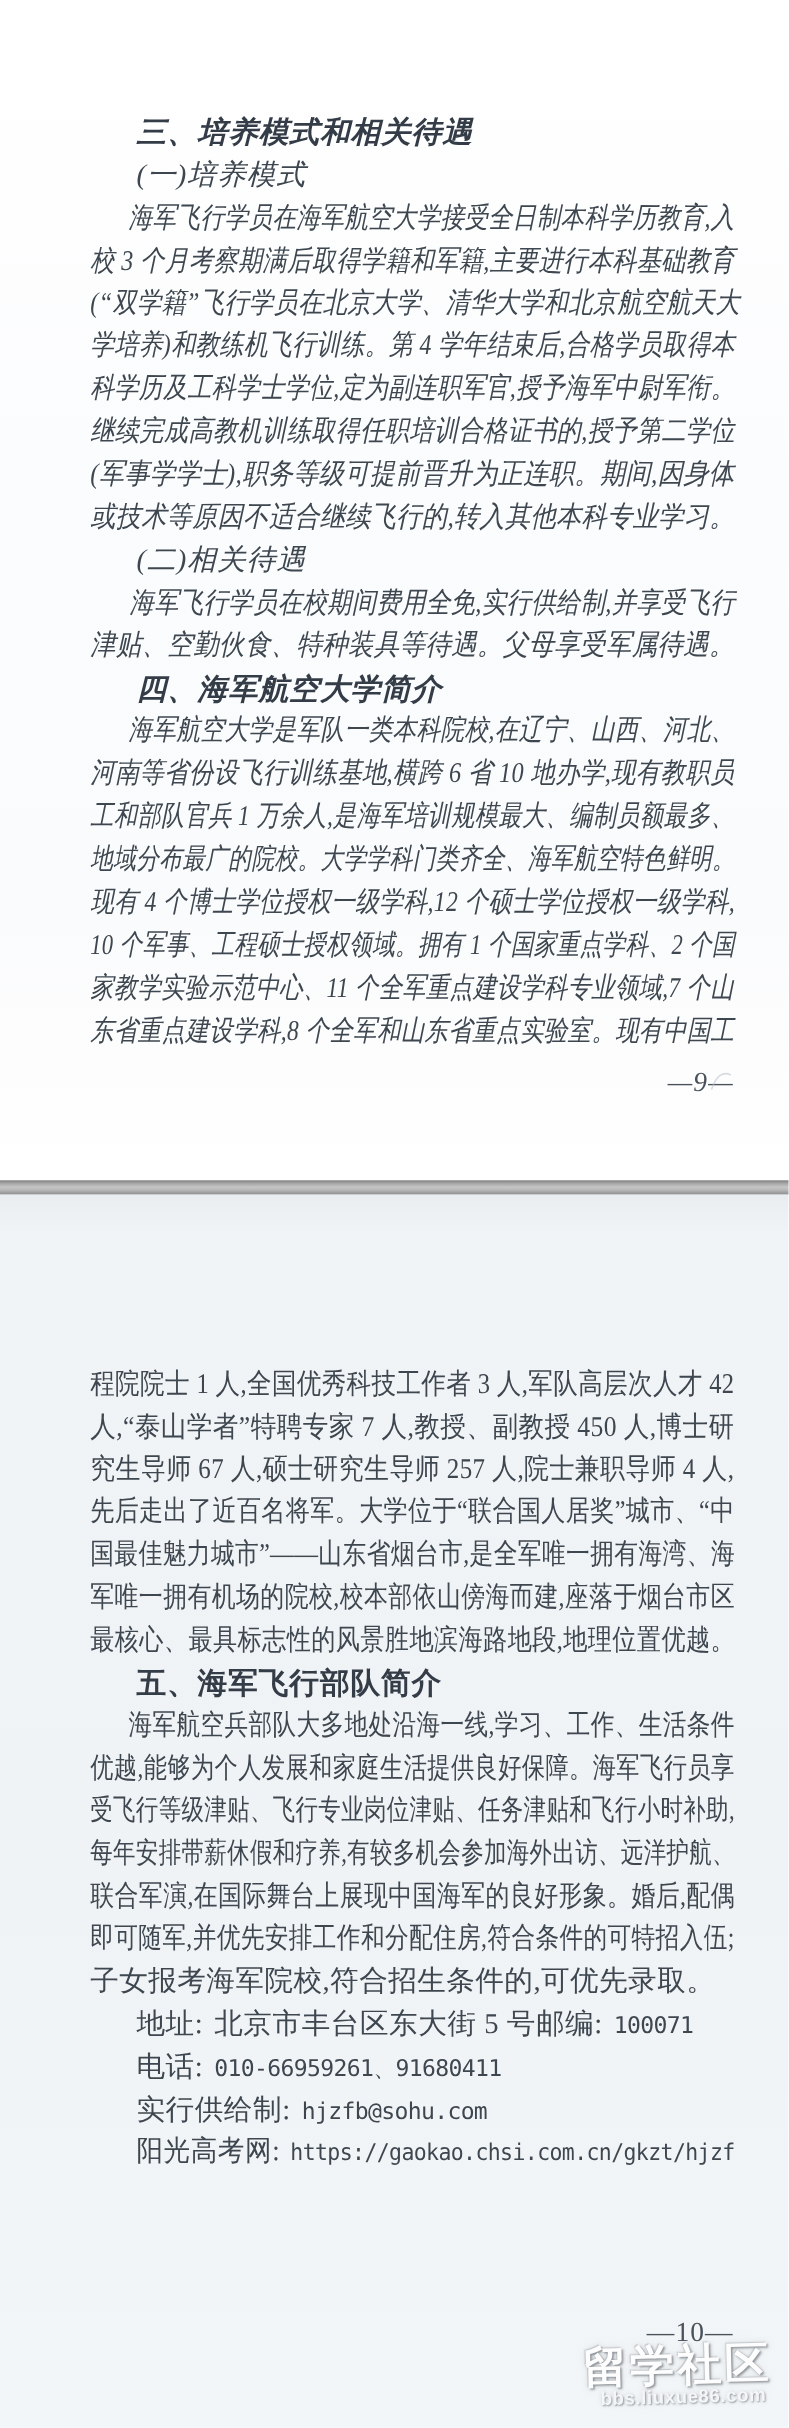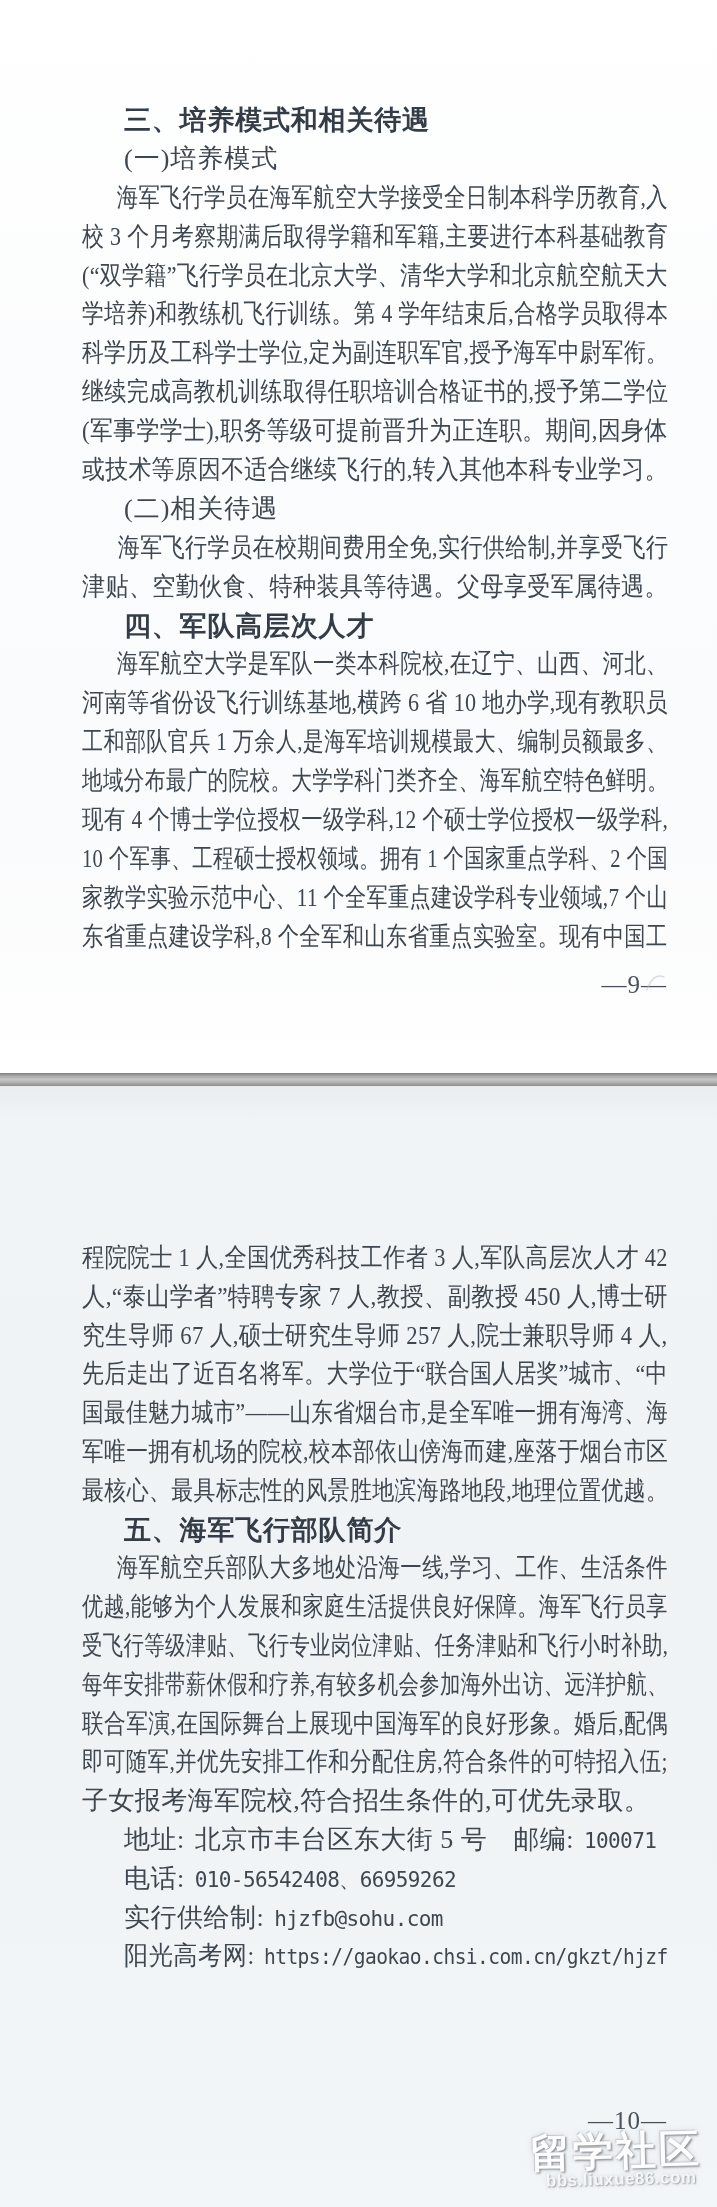--- a/index.html
+++ b/index.html
@@ -3,21 +3,21 @@
 <meta charset="utf-8">
 <style>
   html,body{margin:0;padding:0;background:#ffffff;}
   #screenshot{
     position:relative;width:717px;height:2207px;overflow:hidden;
     font-family:"Liberation Serif","DejaVu Serif",serif;
     color:#3e4750;
   }
   
   .page{position:absolute;left:0;width:717px;}
-  #page1{top:0;height:1040px;background:linear-gradient(180deg,#ffffff 0%,#fbfcfd 40%,#fafbfc 80%,#fefefe 100%);}
+  #page1{top:0;height:1040px;background:linear-gradient(180deg,#ffffff 0%,#fbfcfd 40%,#fafbfc 80%,#fefefe 100%);font-style:italic;}
   #page2{top:1086px;height:1148px;background:linear-gradient(180deg,#e9edf0 0%,#f1f4f6 3%,#f0f3f5 55%,#f3f6f8 100%);}
   #page-divider{
     position:absolute;left:0;top:1073px;width:717px;height:13px;
     background:linear-gradient(180deg,#7f7f7f 0%,#a6a6a6 22%,#c6c6c6 48%,#b5b5b5 70%,#8d8d8d 100%);
   }
   
   .textblock{position:absolute;left:82px;width:586px;}
   #p1-text{top:101px;}
   #p2-text{top:1239px;}
   .line{
@@ -31,21 +31,21 @@
     color:#343d47;margin-left:42px;
   }
   .line.sub{margin-left:42px;letter-spacing:1px;}
   .line.ind{text-indent:42px;}
   .line.contact{margin-left:42px;letter-spacing:0.5px;}
   .clabel{margin-right:10px;}
   .cval.mono{
     font-family:"DejaVu Sans Mono","Liberation Mono",monospace;
     font-size:21px;letter-spacing:-0.6px;
   }
-  .clabel.second{margin-left:26px;text-align:center;}
+  .clabel.second{text-align:center;}
   
   .pageno{
     position:absolute;right:50px;height:38px;line-height:38px;
     font-size:25px;color:#49525b;letter-spacing:1px;
   }
   #pageno-9{top:966px;}
   #pageno-10{top:2102px;}
   
   #watermark{
     position:absolute;right:15px;top:2130px;width:200px;text-align:right;
@@ -78,21 +78,21 @@
       <div class="line" style="transform-origin: left center; transform: scaleX(0.84438);">校 3 个月考察期满后取得学籍和军籍,主要进行本科基础教育</div>
       <div class="line" style="transform-origin: left center; transform: scaleX(0.845599);">(“双学籍”飞行学员在北京大学、清华大学和北京航空航天大</div>
       <div class="line" style="transform-origin: left center; transform: scaleX(0.83357);">学培养)和教练机飞行训练。第 4 学年结束后,合格学员取得本</div>
       <div class="line" style="transform-origin: left center; transform: scaleX(0.837143);">科学历及工科学士学位,定为副连职军官,授予海军中尉军衔。</div>
       <div class="line" style="transform-origin: left center; transform: scaleX(0.845599);">继续完成高教机训练取得任职培训合格证书的,授予第二学位</div>
       <div class="line" style="transform-origin: left center; transform: scaleX(0.87988);">(军事学学士),职务等级可提前晋升为正连职。期间,因身体</div>
       <div class="line" style="transform-origin: left center; transform: scaleX(0.878561);">或技术等原因不适合继续飞行的,转入其他本科专业学习。</div>
       <div class="line sub">(二)相关待遇</div>
       <div class="line ind" style="transform-origin: left center; transform: scaleX(0.850508);">海军飞行学员在校期间费用全免,实行供给制,并享受飞行</div>
       <div class="line" style="transform-origin: left center; transform: scaleX(0.887879);">津贴、空勤伙食、特种装具等待遇。父母享受军属待遇。</div>
-      <div class="line h">四、军队高层次人才</div>
+      <div class="line h">四、海军航空大学简介</div>
       <div class="line ind" style="transform-origin: left center; transform: scaleX(0.826516);">海军航空大学是军队一类本科院校,在辽宁、山西、河北、</div>
       <div class="line" style="transform-origin: left center; transform: scaleX(0.850508);">河南等省份设飞行训练基地,横跨 6 省 10 地办学,现有教职员</div>
       <div class="line" style="transform-origin: left center; transform: scaleX(0.81276);">工和部队官兵 1 万余人,是海军培训规模最大、编制员额最多、</div>
       <div class="line" style="transform-origin: left center; transform: scaleX(0.792963);">地域分布最广的院校。大学学科门类齐全、海军航空特色鲜明。</div>
       <div class="line" style="transform-origin: left center; transform: scaleX(0.827684);">现有 4 个博士学位授权一级学科,12 个硕士学位授权一级学科,</div>
       <div class="line" style="transform-origin: left center; transform: scaleX(0.790823);">10 个军事、工程硕士授权领域。拥有 1 个国家重点学科、2 个国</div>
       <div class="line" style="transform-origin: left center; transform: scaleX(0.813889);">家教学实验示范中心、11 个全军重点建设学科专业领域,7 个山</div>
       <div class="line" style="transform-origin: left center; transform: scaleX(0.820728);">东省重点建设学科,8 个全军和山东省重点实验室。现有中国工</div>
     </div>
     <div class="pageno" id="pageno-9">—9—</div>
@@ -118,21 +118,21 @@
       <div class="line" style="transform-origin: left center; transform: scaleX(0.785523);">受飞行等级津贴、飞行专业岗位津贴、任务津贴和飞行小时补助,</div>
       <div class="line" style="transform-origin: left center; transform: scaleX(0.785523);">每年安排带薪休假和疗养,有较多机会参加海外出访、远洋护航、</div>
       <div class="line" style="transform-origin: left center; transform: scaleX(0.837143);">联合军演,在国际舞台上展现中国海军的良好形象。婚后,配偶</div>
       <div class="line" style="transform-origin: left center; transform: scaleX(0.827684);">即可随军,并优先安排工作和分配住房,符合条件的可特招入伍;</div>
       <div class="line">子女报考海军院校,符合招生条件的,可优先录取。</div>
 
       <div class="line contact">
         <span class="clabel">地址:</span><span class="cval cn">北京市丰台区东大街 5 号</span><span class="clabel second">邮编:</span><span class="cval mono">100071</span>
       </div>
       <div class="line contact">
-        <span class="clabel">电话:</span><span class="cval mono">010-56542408、66959262</span>
+        <span class="clabel">电话:</span><span class="cval mono">010-66959261、91680411</span>
       </div>
       <div class="line contact">
         <span class="clabel">实行供给制:</span><span class="cval mono">hjzfb@sohu.com</span>
       </div>
       <div class="line contact" style="transform-origin: left center; transform: scaleX(0.931507);">
         <span class="clabel">阳光高考网:</span><span class="cval mono">https://gaokao.chsi.com.cn/gkzt/hjzf</span>
       </div>
     </div>
     <div class="pageno" id="pageno-10" style="top:1016px">—10—</div>
   </div>

